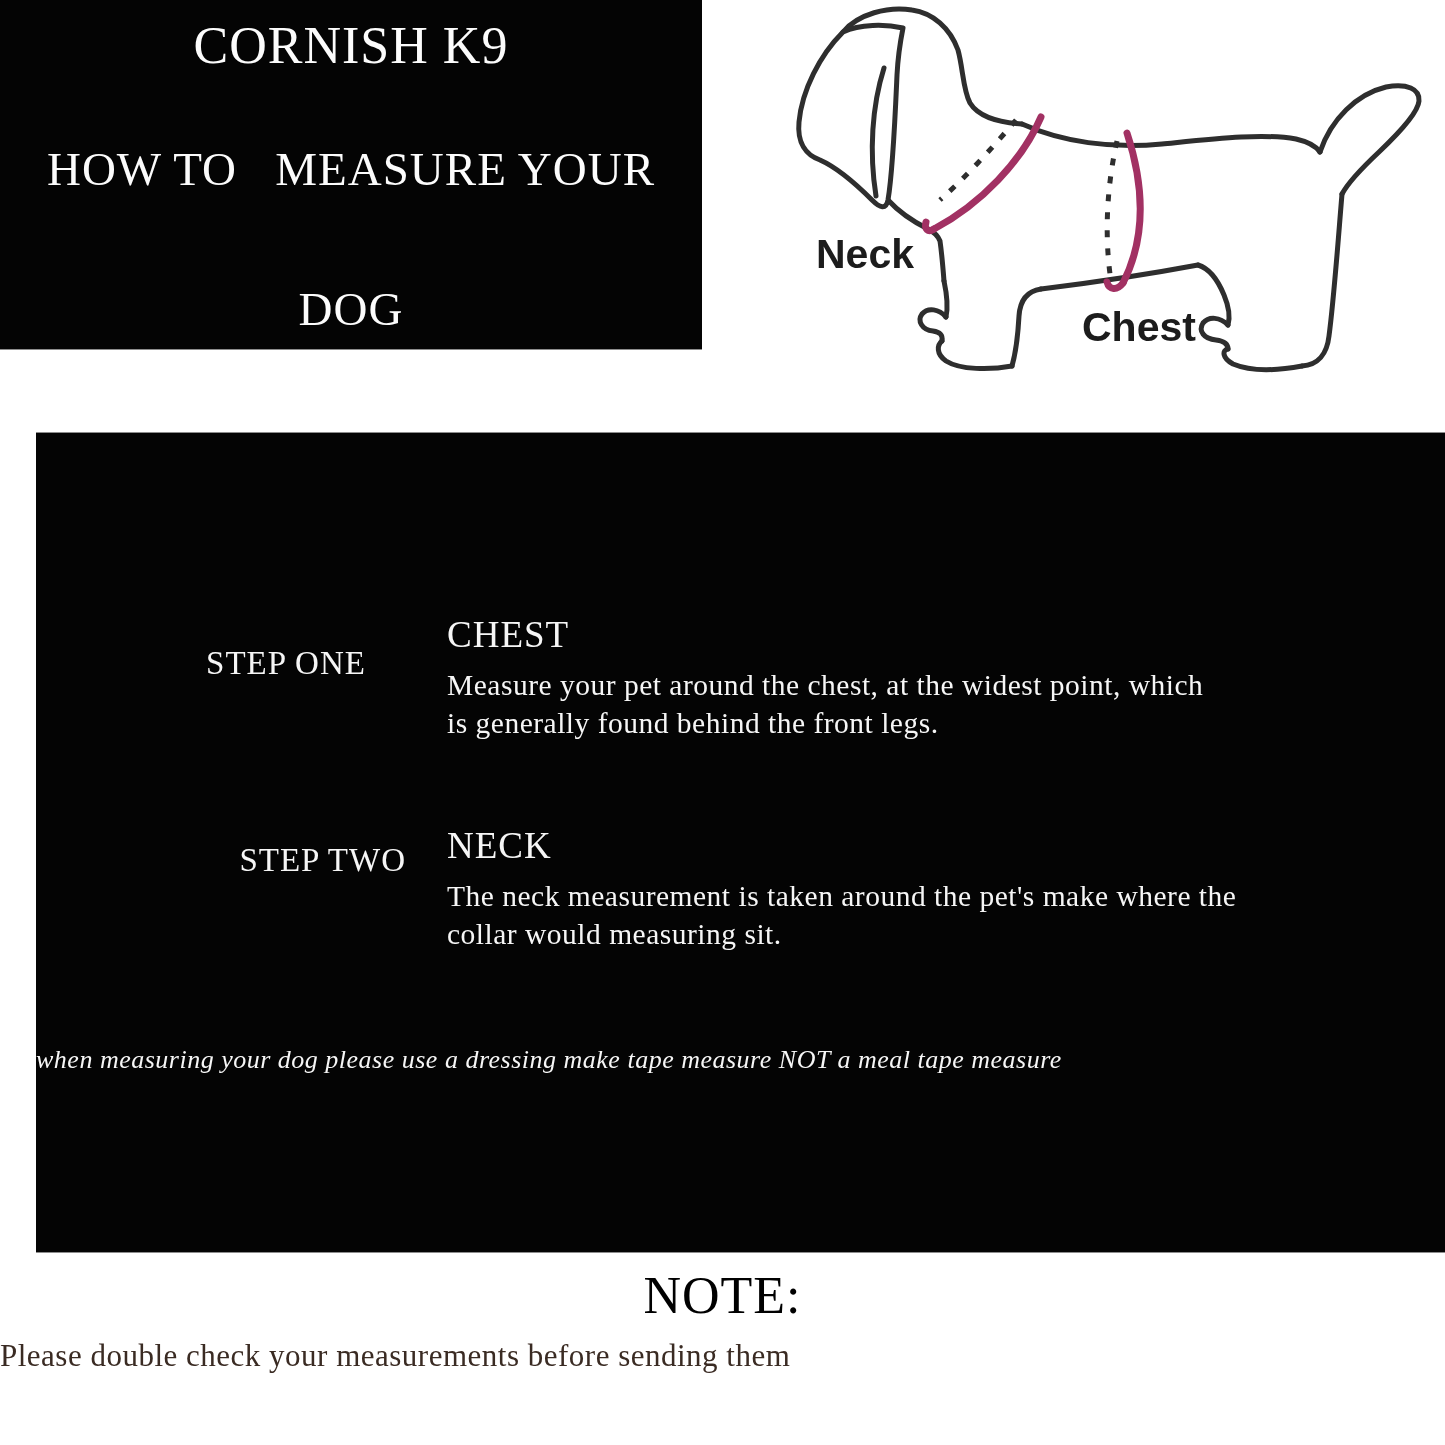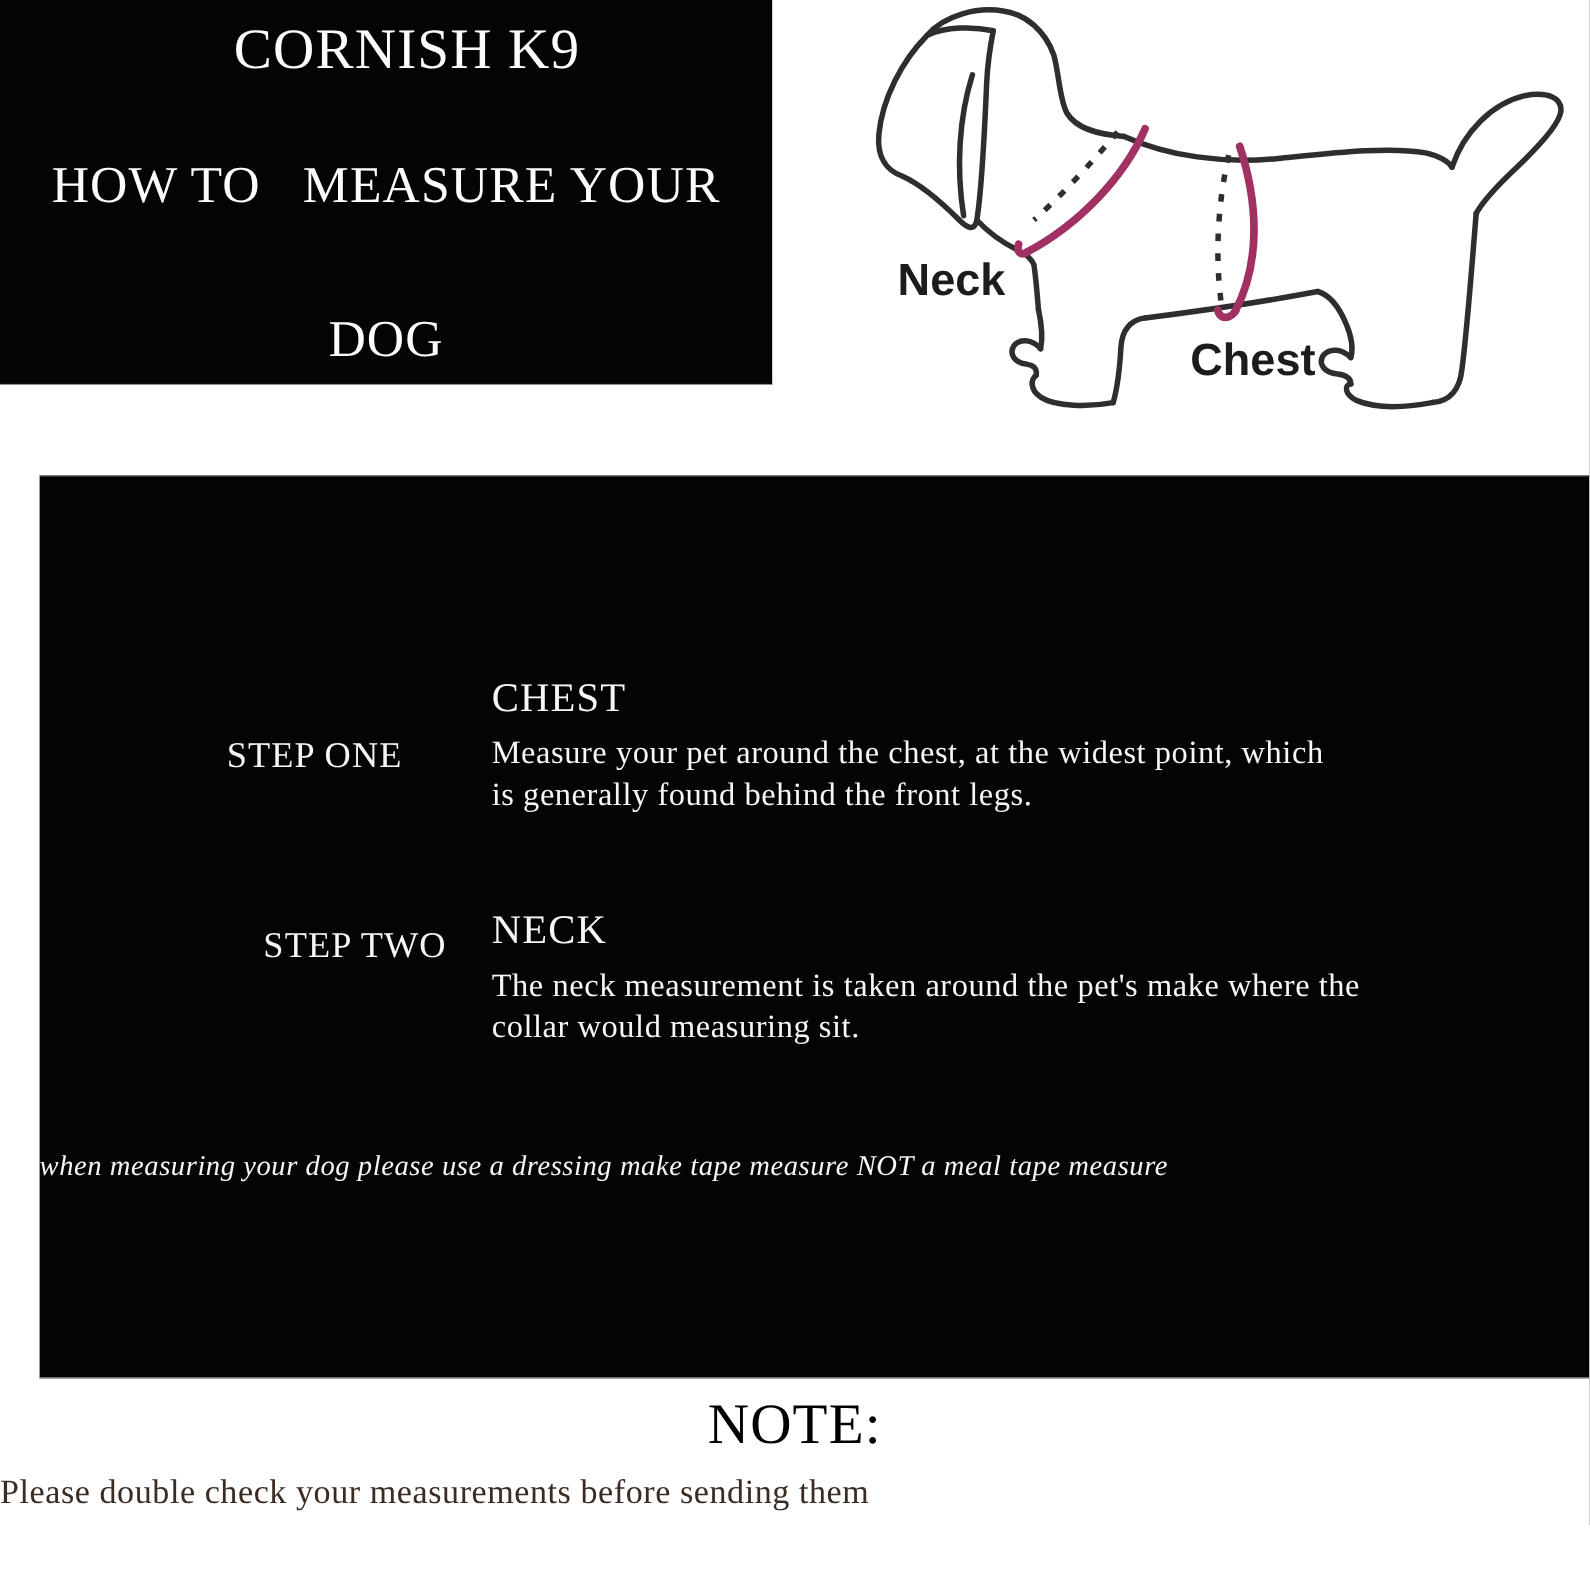--- a/index.html
+++ b/index.html
@@ -11,21 +11,21 @@
     overflow:hidden;
   }
   
   .title-box{
     position:absolute;left:0;top:0;width:702px;height:349px;
     background:#040404;color:#fcfcfc;text-align:center;
     border-bottom:1px solid #8d8d8d;
   }
   .brand{
     position:absolute;top:16px;left:0;width:100%;
-    font-size:52px;letter-spacing:1px;white-space:pre;padding-left:19px;
+    font-size:52px;letter-spacing:1px;white-space:pre;
   }
   .title-line1{
     position:absolute;top:142px;left:0;width:100%;
     font-size:47px;letter-spacing:1px;white-space:pre;
   }
   .title-line2{
     position:absolute;top:282px;left:0;width:100%;
     font-size:47px;letter-spacing:1px;white-space:pre;
   }
   
@@ -39,21 +39,21 @@
   .steps-panel{
     position:absolute;left:36px;top:432px;width:1409px;height:821px;
     background:#040404;color:#f6f6f6;
     border-top:1px solid #8d8d8d;border-bottom:1px solid #8d8d8d;
     box-sizing:border-box;
   }
   .step-label{
     position:absolute;left:130px;width:240px;text-align:center;
     font-size:33px;letter-spacing:1px;
   }
-  .step-label.one{top:236px;}
+  .step-label.one{top:212px;}
   .step-label.two{top:409px;text-align:right;}
   .step-block{position:absolute;left:411px;}
   .step-block.chest{top:180px;}
   .step-block.neck{top:391px;}
   .step-heading{font-size:37px;letter-spacing:1px;margin:0 0 10px 0;}
   .step-body{font-size:29.5px;line-height:38px;letter-spacing:0.5px;}
   .footnote{
     position:absolute;left:0;top:612px;width:100%;text-align:left;
     font-size:26px;letter-spacing:0.5px;font-style:italic;
   }

